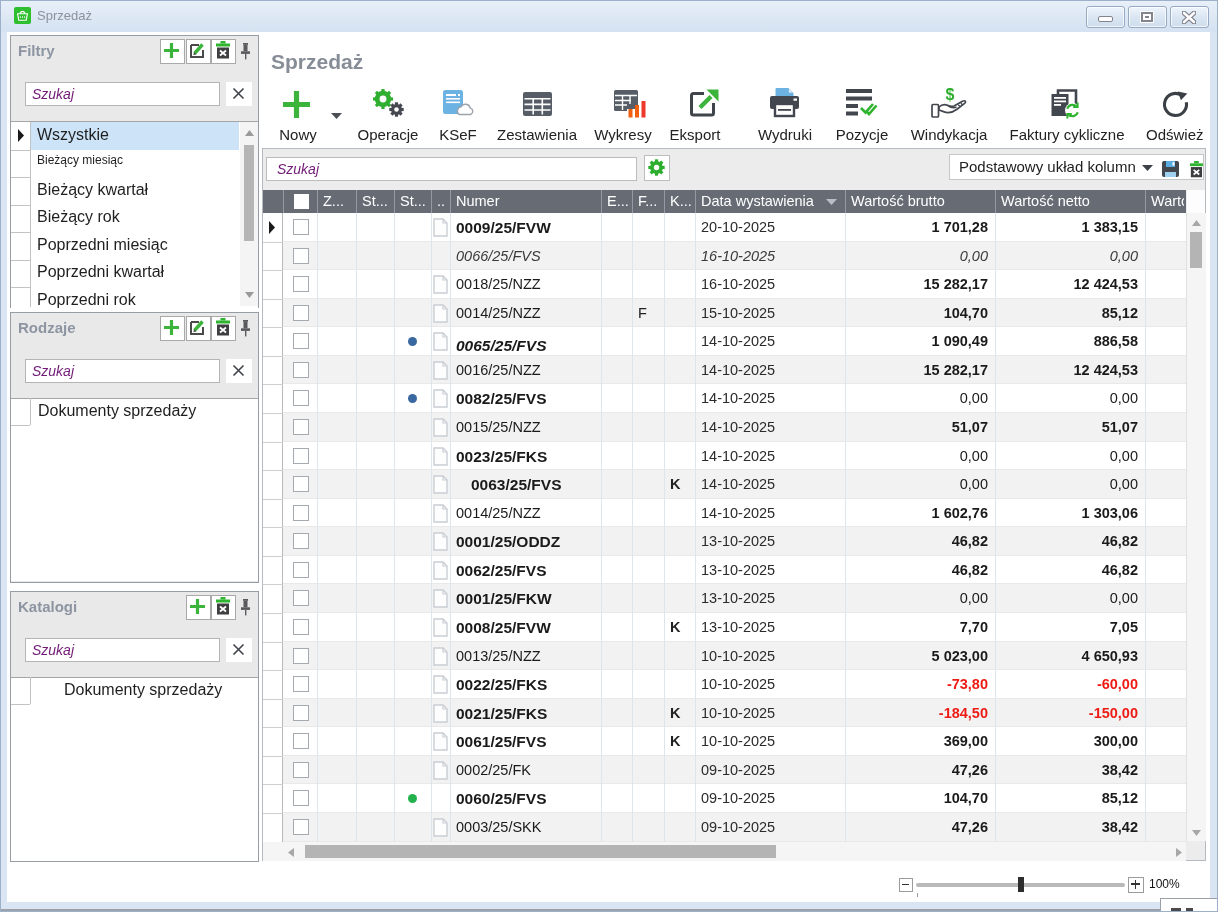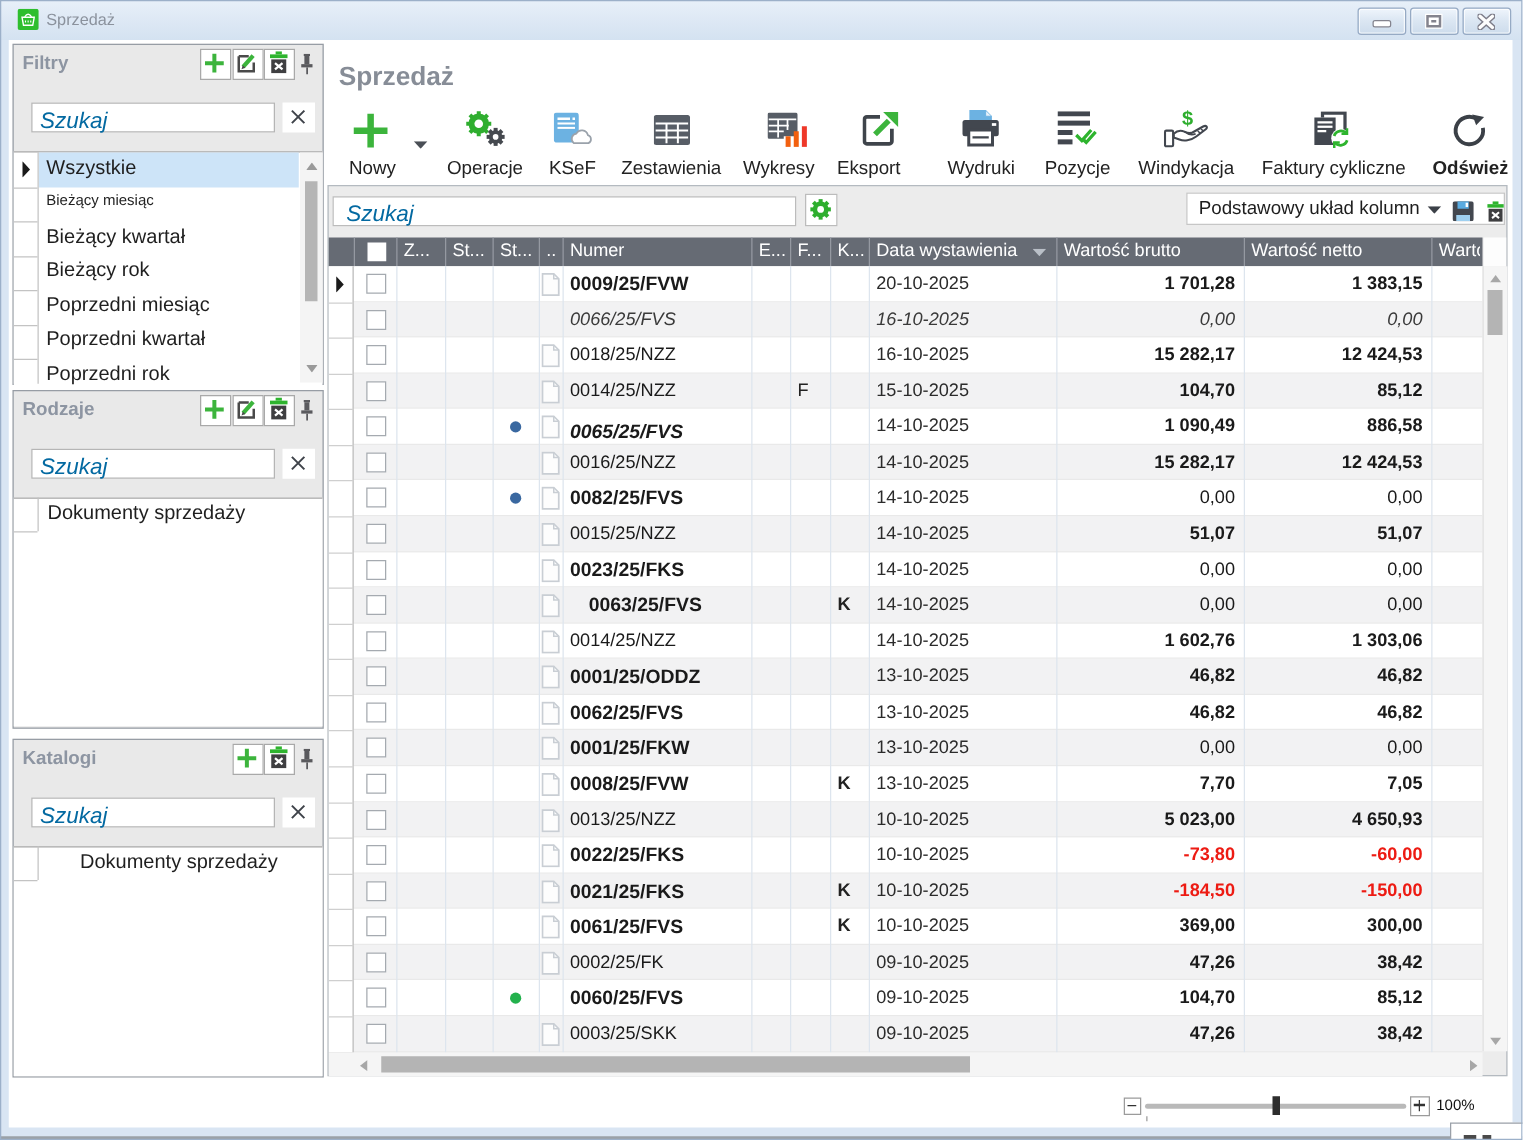--- a/index.html
+++ b/index.html
@@ -4,21 +4,21 @@
 html,body{margin:0;padding:0}
 body{width:1218px;height:912px;position:relative;overflow:hidden;
   font-family:"Liberation Sans",sans-serif;background:#d9e5f3;}
 .a{position:absolute;}
 .tb{left:0;top:0;width:1218px;height:32px;
   background:linear-gradient(#e8f0f9 0%,#dfe9f5 45%,#d4e2f1 100%);}
 .frame{left:0;top:0;width:1216px;height:910px;border:1px solid #9cb0c9;pointer-events:none;z-index:99}
 .content{left:7px;top:32px;width:1203px;height:870px;background:#fff;}
 .panel{background:#e9e9e9;border:1px solid #979da5;width:247px;left:10px;}
 .srch{position:absolute;background:#fff;border:1px solid #b5b5b5;}
-.srchtxt{font-style:italic;color:#0369a1;font-size:18px;}
+.srchtxt{font-style:italic;color:#701a75;font-size:14px;}
 .row-sel{background:#cde4f8;}
 .hdr{background:#666b74;color:#fff;font-size:14.5px;}
 .hcell{position:absolute;top:0;height:23px;line-height:23px;overflow:hidden;white-space:nowrap;}
 .hsep{position:absolute;top:0;width:1px;height:23px;background:#9599a1;}
 .vline{position:absolute;width:1px;background:#dde5ee;}
 .cb{position:absolute;width:14px;height:14px;background:#fff;border:1px solid #a5aab0;}
 .num{font-size:14.5px;color:#1a1a1a;white-space:nowrap;}
 .amt{position:absolute;font-size:14.5px;text-align:right;color:#1a1a1a;white-space:nowrap;}
 .numb{font-size:15.5px;font-weight:bold;}
 .i{font-style:italic;}
@@ -283,21 +283,21 @@
 <div class="lbl" style="left:208px;width:180px;">Nowy</div>
 <div class="lbl" style="left:298px;width:180px;">Operacje</div>
 <div class="lbl" style="left:368px;width:180px;">KSeF</div>
 <div class="lbl" style="left:447px;width:180px;">Zestawienia</div>
 <div class="lbl" style="left:533px;width:180px;">Wykresy</div>
 <div class="lbl" style="left:605px;width:180px;">Eksport</div>
 <div class="lbl" style="left:695px;width:180px;">Wydruki</div>
 <div class="lbl" style="left:772px;width:180px;">Pozycje</div>
 <div class="lbl" style="left:859px;width:180px;">Windykacja</div>
 <div class="lbl" style="left:977px;width:180px;">Faktury cykliczne</div>
-<div class="a" style="left:1146px;top:126px;width:60px;overflow:hidden;font-size:15px;color:#222;white-space:nowrap;font-weight:bold;">Odśwież</div>
+<div class="a" style="left:1146px;top:126px;width:60px;overflow:hidden;font-size:15px;color:#222;white-space:nowrap;">Odśwież</div>
 <div class="a" style="left:262px;top:148px;width:944px;height:713px;border:1px solid #b4bac0;background:#ececec;box-sizing:border-box;"></div>
 <div class="a" style="left:266px;top:157px;width:369px;height:22px;background:#fff;border:1px solid #bcbcbc;"></div>
 <div class="a srchtxt" style="left:277px;top:161px;">Szukaj</div>
 <div class="a" style="left:644px;top:155px;width:24px;height:24px;background:#fff;border:1px solid #bcbcbc;"></div>
 <svg class="a" style="left:647px;top:158px" width="19" height="19">
     <rect x="7.9" y="1.2999999999999996" width="3.2" height="3.6" fill="#2eae2e" transform="rotate(0 9.5 9.5)"></rect>
     <rect x="7.9" y="1.2999999999999996" width="3.2" height="3.6" fill="#2eae2e" transform="rotate(45 9.5 9.5)"></rect>
     <rect x="7.9" y="1.2999999999999996" width="3.2" height="3.6" fill="#2eae2e" transform="rotate(90 9.5 9.5)"></rect>
     <rect x="7.9" y="1.2999999999999996" width="3.2" height="3.6" fill="#2eae2e" transform="rotate(135 9.5 9.5)"></rect>
     <rect x="7.9" y="1.2999999999999996" width="3.2" height="3.6" fill="#2eae2e" transform="rotate(180 9.5 9.5)"></rect>

